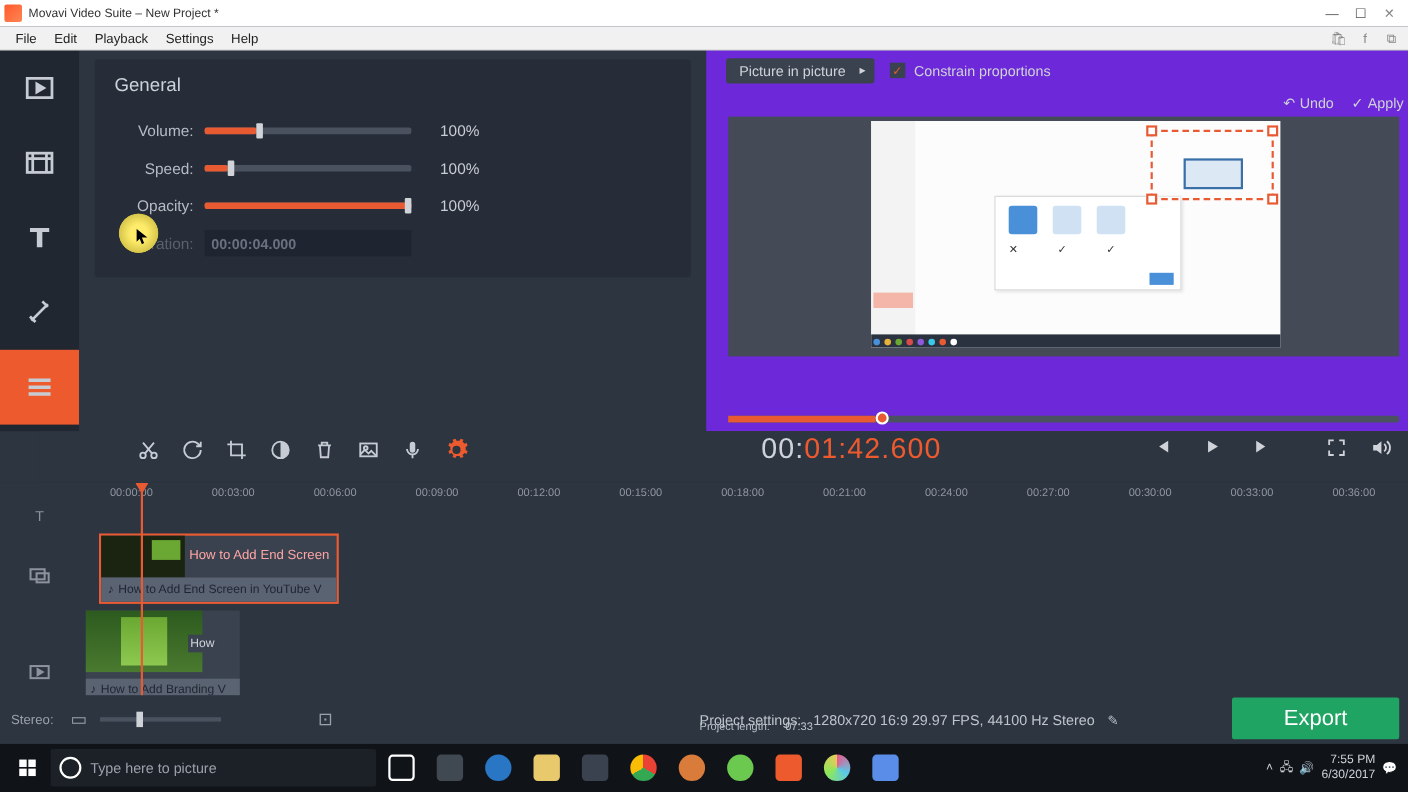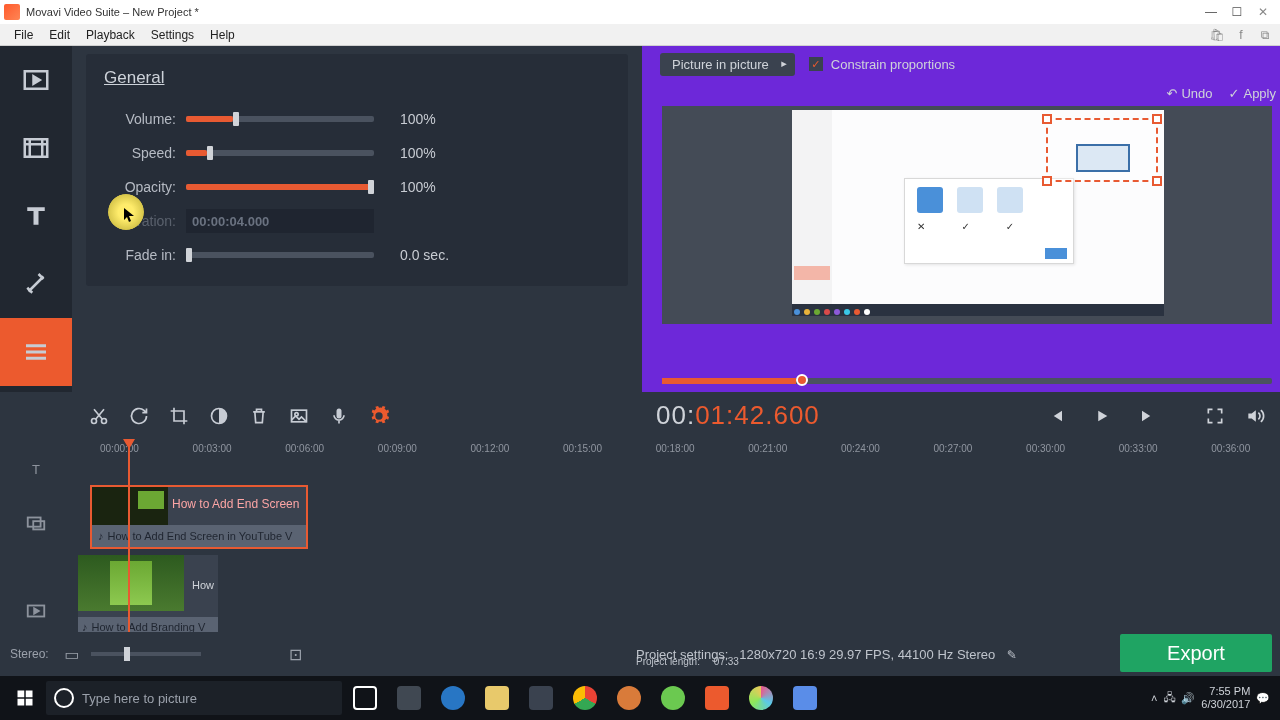--- a/index.html
+++ b/index.html
@@ -22,21 +22,21 @@
 .main { display: flex; height: 346px; }
 .leftrail { width: 72px; background: #212730; display: flex; flex-direction: column; }
 .leftrail .rbtn { height: 68px; display: flex; align-items: center; justify-content: center; color: #c7ccd4; }
 .leftrail .rbtn.active { background: #ec5a2e; }
 .leftrail .rbtn svg { width: 30px; height: 30px; }
 
 
 .toolswrap { width: 570px; background: #2d3540; padding: 8px 14px 0 14px; position: relative; }
 .tools-title { text-align: center; color: #d8dbe0; font-size: 28px; font-weight: 400; margin: 8px 0 16px 0; }
 .general-box { background: #262d38; border-radius: 3px; padding: 14px 18px; }
-.gen-head { color: #cdd2d9; font-size: 17px; margin-bottom: 14px; text-decoration: underline; }
+.gen-head { color: #cdd2d9; font-size: 17px; margin-bottom: 14px; }
 .grow { display: flex; align-items: center; height: 34px; color: #b6bbc4; font-size: 14px; }
 .grow .glabel { width: 72px; text-align: right; margin-right: 10px; }
 .grow.disabled .glabel { color: #5a616d; }
 .grow .gslider { width: 188px; height: 6px; background: #4a525f; position: relative; border-radius: 2px; }
 .grow .gslider .fill { position:absolute; left:0; top:0; bottom:0; background:#e85a32; border-radius:2px; }
 .grow .gslider .thumb { position:absolute; top:-4px; width:6px; height:14px; background:#d0d3d8; border-radius:1px; }
 .grow .gval { margin-left: 26px; color: #c8ccd3; font-size: 14px; }
 .grow .ginput { width:188px; height:24px; background:#1f2530; color:#6a7280; font-size:13px; padding:0 6px; border:none;font-weight:bold; }
 .cursor-highlight { position:absolute; left:36px; top:148px; width:36px; height:36px; border-radius:50%; background:radial-gradient(circle,#ffec6b 30%,#d6c54a 70%,transparent 72%); z-index:5; display:flex;align-items:center;justify-content:center;}
 .cursor-highlight .ptr { position:absolute; left:16px; top:14px; width:12px; height:16px; }
@@ -66,21 +66,21 @@
 .fake-sidebar { position:absolute; left:0; top:0; bottom:0; width:40px; background:#f3f3f4; }
 .fake-sidebar .sel{position:absolute;left:2px;top:156px;width:36px;height:14px;background:#f3b6a8;}
 .fake-taskbar { position:absolute; left:0; right:0; bottom:0; height:12px; background:#2a3240; }
 .fake-taskbar .dot{display:inline-block;width:6px;height:6px;border-radius:50%;margin:3px 2px;}
 
 .play-scrub { position:absolute; left:20px; right:8px; bottom:8px; height:6px; background:#4a525f; border-radius:2px; }
 .play-scrub .fill{position:absolute;left:0;top:0;bottom:0;width:22%;background:#e85a32;}
 .play-scrub .thumb{position:absolute;left:22%;top:-4px;width:12px;height:12px;border-radius:50%;background:#e85a32;border:2px solid #fff;}
 
 
-.editbar { height: 47px; background: #2d3540; display:flex; align-items:center; padding:0 10px 0 82px; position:relative; }
+.editbar { height: 47px; background: #2d3540; display:flex; padding:0 10px 0 82px; position:relative;margin-left:36px; }
 .editbar .ebtn { width:34px; height:34px; display:flex;align-items:center;justify-content:center; color:#c7ccd4; margin-right:6px; border-radius:3px;}
 .editbar .ebtn.gear { color:#ec5a2e; }
 .editbar .timecode { position:absolute; left:656px; font-family:"Courier New",monospace; font-size:26px; color:#cfd3d9; letter-spacing:1px; }
 .editbar .timecode .orange { color:#ec5a2e; }
 .editbar .pctrls { position:absolute; right:118px; display:flex; gap:18px; color:#cfd3d9; }
 .editbar .pctrls .pc { width:28px;height:28px;display:flex;align-items:center;justify-content:center; }
 .editbar .rctrls { position:absolute; right:10px; display:flex; gap:10px; color:#cfd3d9; }
 .editbar .rctrls .rc{width:30px;height:30px;display:flex;align-items:center;justify-content:center;}
 
 
@@ -95,21 +95,21 @@
 .trackrow.tall{height:88px;}
 .trackrow .thead { width:72px; display:flex; align-items:center; justify-content:center; color:#8d939d; }
 .clip1 { position:absolute; left:90px; top:26px; width:218px; height:64px; border:2px solid #e85a32; background:#3a424f; }
 .clip1 .thumb{position:absolute;left:0;top:0;width:76px;height:38px;background:#1a2410;}
 .clip1 .thumb .g{position:absolute;right:4px;top:4px;width:26px;height:18px;background:#6ba833;}
 .clip1 .lbl{position:absolute;left:80px;top:10px;color:#fca5a5;font-size:12px;}
 .clip1 .audio{position:absolute;left:0;right:0;bottom:0;height:22px;background:#5a6372;color:#1f2530;font-size:11px;padding:3px 6px;display:flex;align-items:center;gap:4px;}
 .clip2 { position:absolute; left:78px; top:96px; width:140px; height:82px; background:#3a424f; }
 .clip2 .thumb{width:106px;height:56px;background:linear-gradient(#2d5a1f,#4a7a2f);position:relative;}
 .clip2 .thumb::after{content:"";position:absolute;left:30%;top:10%;width:40%;height:80%;background:linear-gradient(#6ba833,#8dc950);}
-.clip2 .lbl{position:absolute;right:2px;top:22px;color:#cfd3d9;font-size:11px;background:#3a424f;padding:2px;}
+.clip2 .lbl{position:absolute;right:21px;top:22px;color:#cfd3d9;font-size:11px;background:#3a424f;padding:2px;}
 .clip2 .audio{position:absolute;left:0;right:0;bottom:0;height:20px;background:#5a6372;color:#1f2530;font-size:11px;padding:2px 4px;display:flex;align-items:center;gap:4px;}
 
 .bottombar { position:absolute; left:0; right:0; bottom:0; height:44px; background:#2d3540; display:flex; align-items:center; padding:0 10px; }
 .bottombar .scale-lbl{color:#9ba1ab;font-size:12px;margin-right:10px;}
 .bottombar .sicon{width:18px;height:18px;color:#9ba1ab;margin:0 4px;display:flex;align-items:center;justify-content:center;}
 .bottombar .sslider{width:110px;height:4px;background:#4a525f;position:relative;margin:0 6px;}
 .bottombar .sslider .st{position:absolute;left:30%;top:-5px;width:6px;height:14px;background:#cfd3d9;}
 .bottombar .pinfo{position:absolute;left:636px;color:#bfc4cc;font-size:13px;}
 .bottombar .pinfo2{position:absolute;left:636px;top:24px;color:#bfc4cc;font-size:10px;}
 .bottombar .pencil{color:#bfc4cc;margin-left:8px;font-size:12px;}
@@ -204,27 +204,20 @@
         <div class="glabel">Opacity:</div>
         <div class="gslider">
             <div class="fill" style="width:100%"></div>
             <div class="thumb" style="left:calc(100% - 6px)"></div>
           </div>
         <div class="gval">100%</div>
       </div>
       <div class="grow disabled">
         <div class="glabel">Duration:</div>
         <input class="ginput" disabled="" value="00:00:04.000" style="">
-      </div>
-      <div class="grow">
-        <div class="glabel">Fade in:</div>
-        <div class="gslider">
-            <div class="thumb" style="left:0"></div>
-          </div>
-        <div class="gval">0.0 sec.</div>
       </div>
     </div>
     <div class="cursor-highlight">
       <svg class="ptr" viewBox="0 0 12 16">
           <path d="M0 0l0 12 3-3 2 5 2-1-2-5 5 0z" fill="#000"></path>
         </svg>
     </div>
   </div>
 
   <div class="preview">

